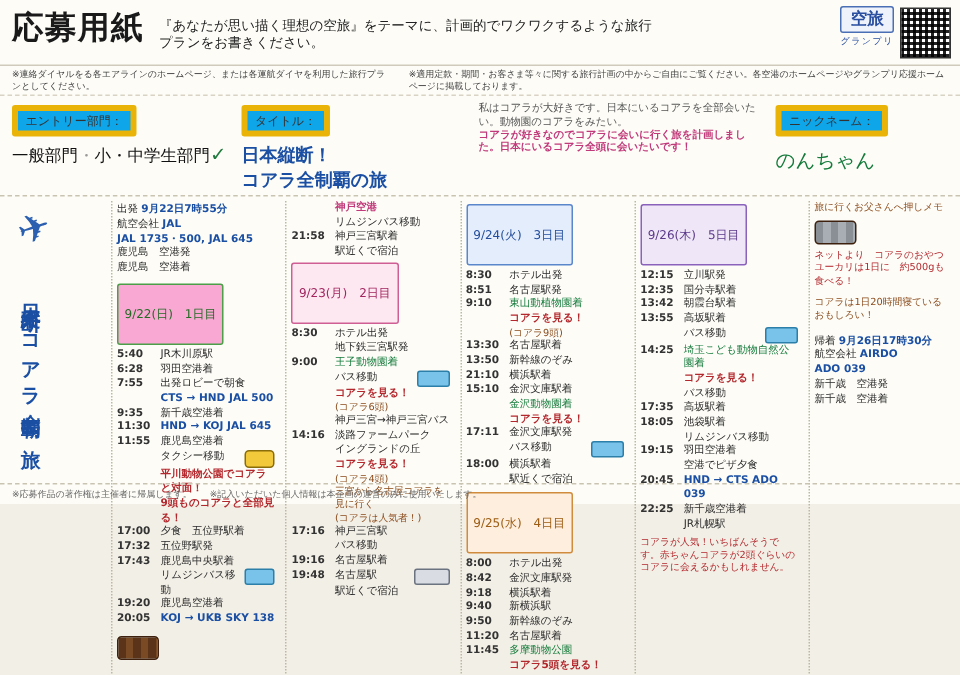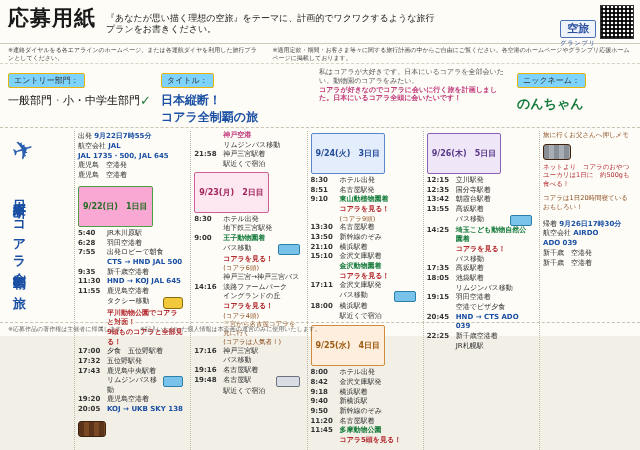--- a/index.html
+++ b/index.html
@@ -21,21 +21,21 @@
   }
   .title-main{
     font-size:21px;font-weight:bold;letter-spacing:1px;color:#1a1a1a;
     line-height:1;margin-top:4px;
   }
   .title-sub{
     margin-left:10px;margin-top:9px;font-size:9px;color:#222;
     line-height:1.2;max-width:330px;
   }
   .brand{
-    position:absolute;right:44px;top:20px;text-align:center;
+    position:absolute;right:44px;top:4px;text-align:center;
   }
   .brand-box{
     border:1px solid #4a6fb5;color:#2a4fa0;font-weight:bold;font-size:11px;
     padding:2px 4px;line-height:1.05;border-radius:2px;background:#eef3fb;
   }
   .brand-sub{font-size:6px;color:#2a4fa0;margin-top:1px;letter-spacing:1px;}
   .qr{
     position:absolute;right:6px;top:5px;width:32px;height:32px;
     background:
       repeating-linear-gradient(0deg,#222 0 2px,#fff 2px 4px),
@@ -51,32 +51,32 @@
   .formrow{
     display:flex;padding:4px 8px 2px 8px;gap:8px;align-items:flex-start;
     border-bottom:1px dashed #c9c3b2;
   }
   .fcell{flex:0 0 auto;}
   .fcell.entry{width:145px;}
   .fcell.titlec{width:150px;}
   .fcell.aim{width:190px;}
   .fcell.nick{width:120px;}
   .flabel{
-    font-size:8px;background:#7dd3fc;border:1px solid #eab308;display:inline-block;
+    font-size:8px;background:#0ea5e9;border:4px solid #eab308;display:inline-block;
     padding:1px 5px;border-radius:2px;margin-bottom:3px;color:#333;
   }
   .fline{font-size:7px;color:#555;line-height:1.25;}
   .choice{font-size:11px;color:#111;display:flex;gap:0;align-items:center;margin-top:2px;}
   .choice .sep{color:#999;}
   .check{color:#1f7a3d;font-size:13px;font-weight:bold;}
   .hand-blue{
     font-family:"DejaVu Sans","Liberation Sans",sans-serif;
     color:#1a4fa3;font-weight:bold;
   }
-  .hand-green{color:#137a3a;font-weight:bold;}
+  .hand-green{color:#137a3a;font-weight:normal;}
   .hand-red{color:#b3282d;font-weight:bold;}
   .hand-pink{color:#c0397a;font-weight:bold;}
   .title-written{font-size:12px;line-height:1.25;margin-top:2px;}
   .nick-written{font-size:13px;margin-top:4px;}
   
   .body{
     display:flex;padding:3px 6px 0 6px;gap:4px;height:340px;box-sizing:border-box;
   }
   .leftband{
     width:64px;flex:0 0 64px;position:relative;
@@ -87,21 +87,21 @@
     position:absolute;left:4px;top:58px;height:240px;
   }
   .plane{
     position:absolute;left:6px;top:4px;font-size:26px;color:#2b5fb0;transform:rotate(-18deg);
   }
   .col{
     flex:1 1 0;border-left:1px dotted #bdb7a5;padding:0 3px;position:relative;
     min-width:0;
   }
   .daytag{
-    display:inline-block;font-size:8px;font-weight:bold;padding:14px 4px;
+    display:inline-block;font-size:8px;font-weight:normal;padding:14px 4px;
     border-radius:2px;margin:2px 0 2px 0;
   }
   .dt-green{background:#f9a8d4;border:1px solid #4d9e48;color:#246b23;}
   .dt-pink{background:#fde8f1;border:1px solid #cf5e94;color:#a2255f;}
   .dt-blue{background:#e4edfb;border:1px solid #5a86cc;color:#234d9b;}
   .dt-orange{background:#fdeedd;border:1px solid #d08b3d;color:#9c5c13;}
   .dt-purple{background:#efe6f7;border:1px solid #8a62bb;color:#5b3a8a;}
   .sch{font-size:7px;line-height:1.38;}
   .sch .r{display:flex;gap:3px;}
   .sch .t{flex:0 0 26px;color:#333;font-weight:bold;font-variant-numeric:tabular-nums;}
@@ -519,20 +519,21 @@
           </div>
         <div class="r">
             <span class="t">22:25</span>
             <span class="e">新千歳空港着</span>
           </div>
         <div class="r">
             <span class="t"></span>
             <span class="e">JR札幌駅</span>
           </div>
       </div>
+      <div class="note-red" style="margin-top:3px">コアラが人気！いちばんそうです。赤ちゃんコアラが2頭ぐらいのコアラに会えるかもしれません。</div>
     </div>
 
     <div class="col" style="flex:0 0 88px">
       <div class="memo">旅に行くお父さんへ押しメモ</div>
       <div style="margin:2px 0">
         <span class="chocolate" style="background:repeating-linear-gradient(90deg,#8a8f95 0 5px,#a9aeb4 5px 10px);"></span>
       </div>
       <div class="note-red">ネットより　コアラのおやつ　ユーカリは1日に　約500gも食べる！</div>
       <div class="memo" style="margin-top:6px">コアラは1日20時間寝ている　おもしろい！</div>
       <div class="topinfo" style="margin-top:8px">

